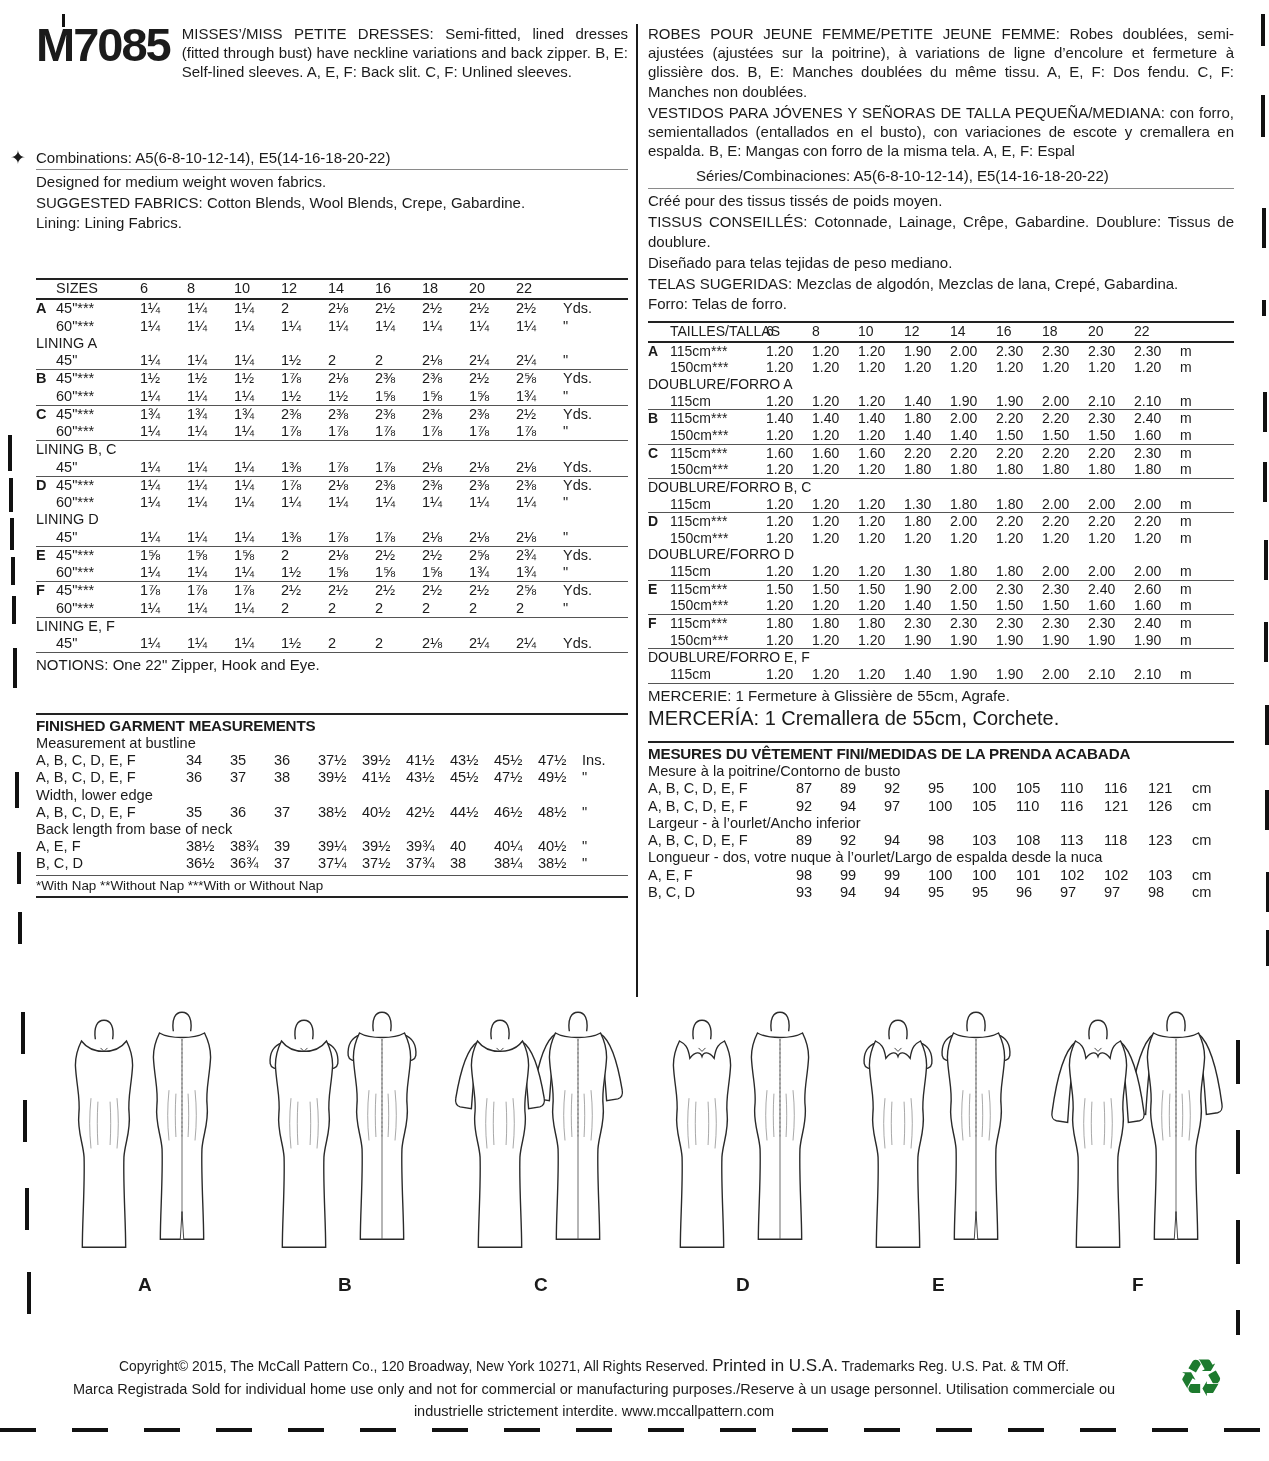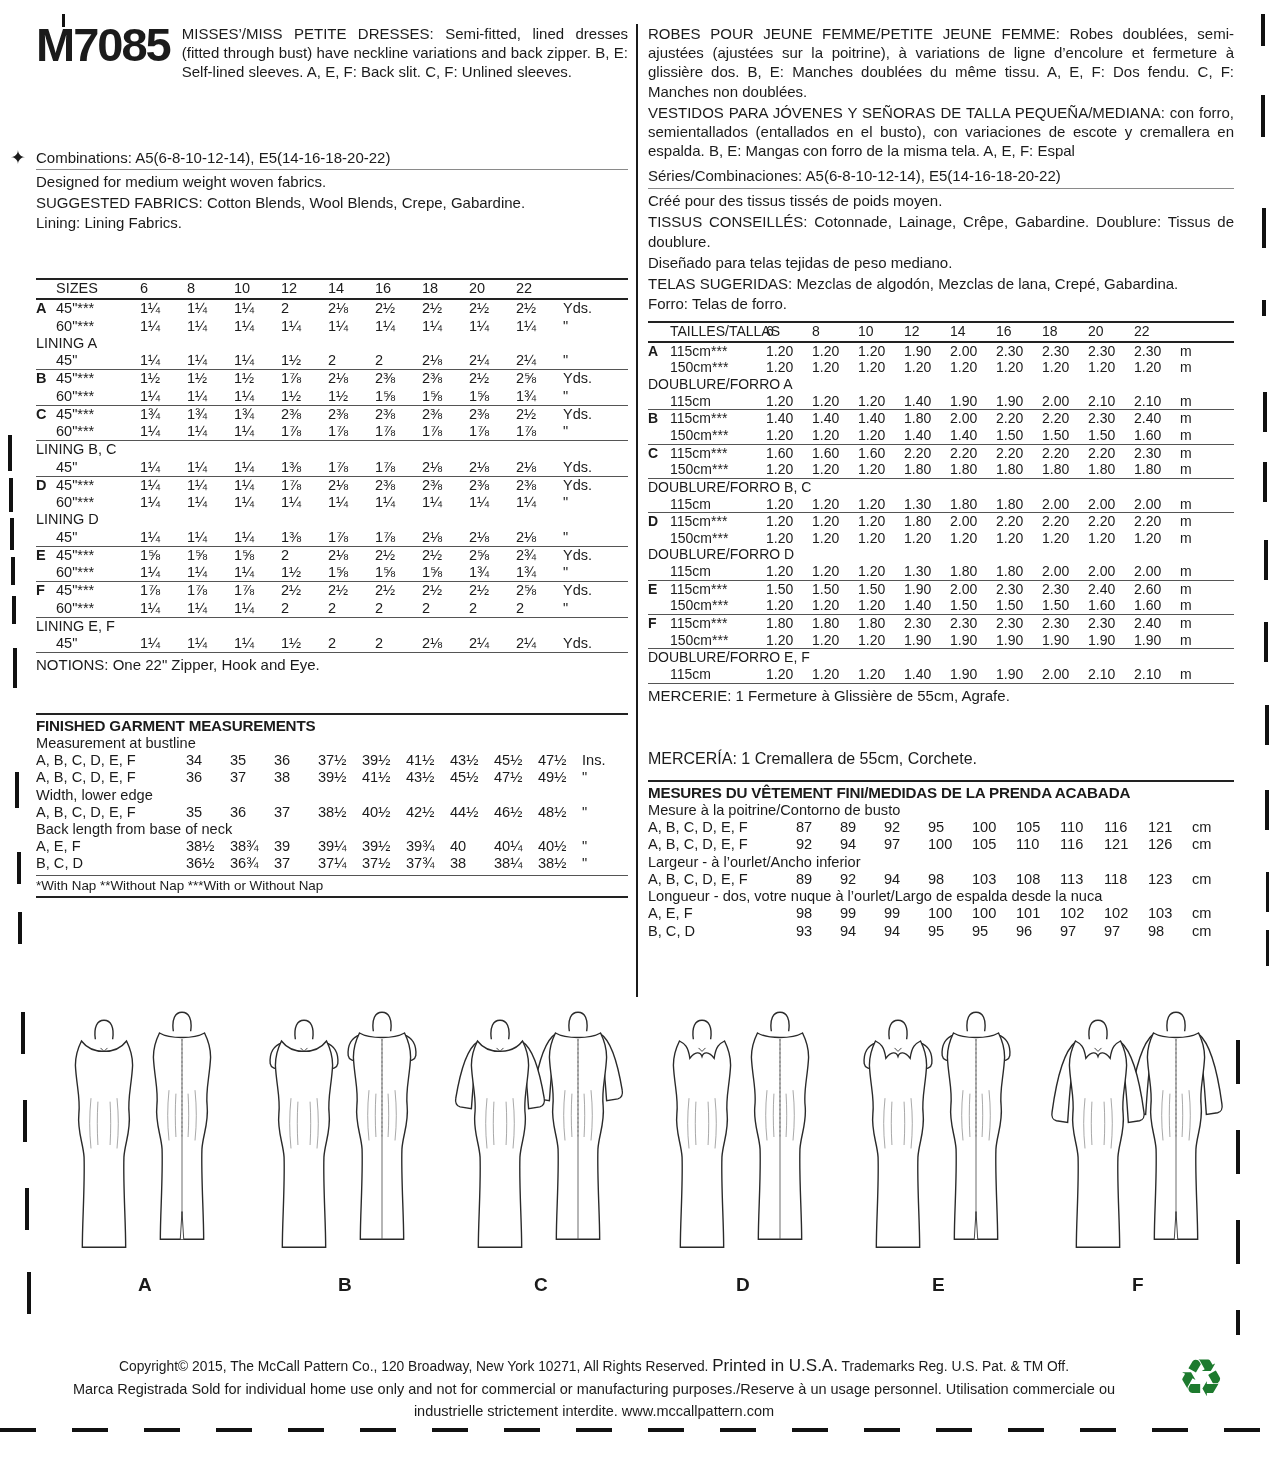--- a/index.html
+++ b/index.html
@@ -26,21 +26,21 @@
   .yard{border-top:2px solid #222;}
   td{padding:0;line-height:1.19;white-space:nowrap;vertical-align:bottom;}
   .yard td{font-size:14.5px;}
   .yard-r td{font-size:14px;}
   tr.head td{border-bottom:2px solid #222;padding-bottom:1px;}
   tr.rule td{border-top:1.2px solid #555;}
   td.letter{font-weight:bold;}
   td.sec{font-weight:normal;}
   td.unit{text-align:left;}
   .noteline{font-size:15px;border-top:1.2px solid #555;padding-top:2px;line-height:1.3;}
-  .noteline2{font-size:16px;line-height:1.3;margin-top:44px;}
+  .noteline2{font-size:20px;line-height:1.3;}
   .sectionrule{border:0;border-top:2px solid #222;margin:0 0 1px 0;}
   .meas-title{font-size:15.2px;font-weight:bold;line-height:1.25;letter-spacing:-.2px;white-space:nowrap;}
   .meas td{font-size:14.6px;line-height:1.18;}
   .footnote{font-size:13.4px;border-top:1.2px solid #555;border-bottom:2px solid #222;
     padding:2px 0 3px 0;margin-top:2px;white-space:nowrap;}
   
   #dresses{position:absolute;left:0;top:1006px;width:1269px;height:330px;}
   .pair{position:absolute;top:0;width:200px;height:310px;}
   .pair svg{position:absolute;}
   .front-svg{left:0;top:8px;z-index:2;}
@@ -445,21 +445,21 @@
       <div class="footnote">*With Nap **Without Nap ***With or Without Nap</div>
     </div>
   </div>
 
   <div class="diamond">✦</div>
 
   <div class="col col-right">
     <p class="para"><span class="b">ROBES POUR JEUNE FEMME/PETITE JEUNE FEMME: </span><span>Robes doublées, semi-ajustées (ajustées sur la poitrine), à variations de ligne d’encolure et fermeture à glissière dos. </span><span class="b">B, E: </span><span>Manches doublées du même tissu. </span><span class="b">A, E, F: </span><span>Dos fendu. </span><span class="b">C, F: </span><span>Manches non doublées.</span></p>
     <p class="para"><span class="b">VESTIDOS PARA JÓVENES Y SEÑORAS DE TALLA PEQUEÑA/MEDIANA: </span><span>con forro, semientallados (entallados en el busto), con variaciones de escote y cremallera en espalda. </span><span class="b">B, E: </span><span>Mangas con forro de la misma tela. </span><span class="b">A, E, F: </span><span>Espal</span></p>
 
-    <div class="combos" style="margin-top:6px;"><span>Séries/Combinaciones: </span><span class="b">A5</span><span>(6-8-10-12-14), </span><span class="b">E5</span><span>(14-16-18-20-22)</span></div>
+    <div class="combos" style="margin-top:6px;margin-left:48px;"><span>Séries/Combinaciones: </span><span class="b">A5</span><span>(6-8-10-12-14), </span><span class="b">E5</span><span>(14-16-18-20-22)</span></div>
     <hr class="thinrule">
     <div class="fabrics">
       <div class="b">Créé pour des tissus tissés de poids moyen.</div>
       <div><span class="b">TISSUS CONSEILLÉS: </span><span>Cotonnade, Lainage, Crêpe, Gabardine. </span><span class="b">Doublure: </span><span>Tissus de doublure.</span></div>
       <div class="b">Diseñado para telas tejidas de peso mediano.</div>
       <div><span class="b">TELAS SUGERIDAS: </span><span>Mezclas de algodón, Mezclas de lana, Crepé, Gabardina.</span></div>
       <div><span class="b">Forro: </span><span>Telas de forro.</span></div>
     </div>
 
     <table class="yard yard-r" style="margin-top:6px;">

